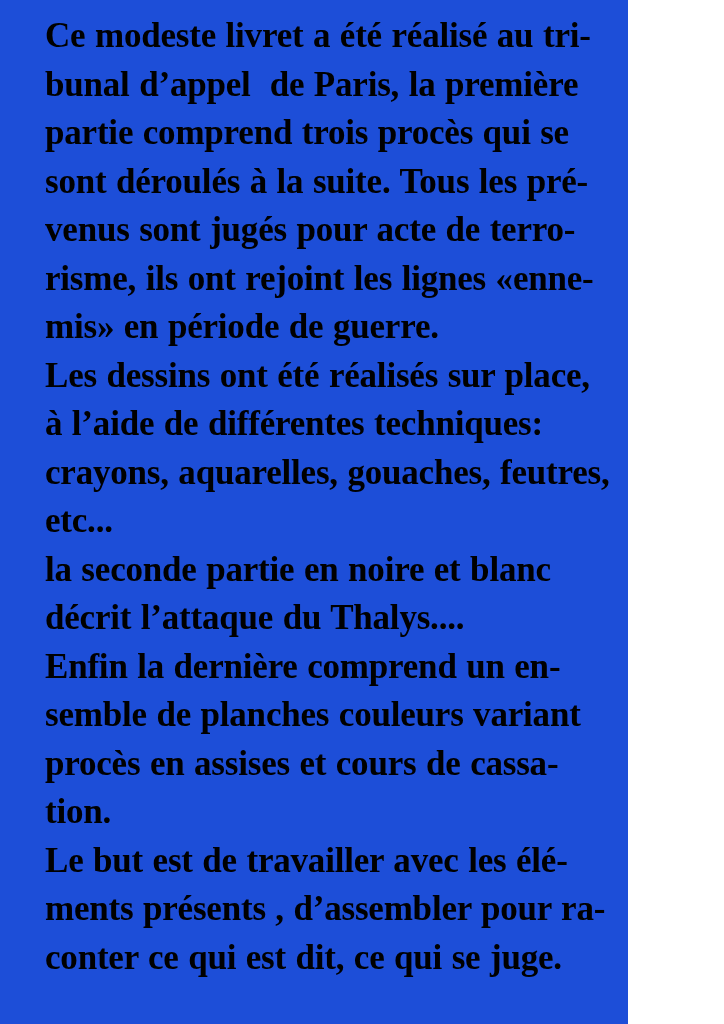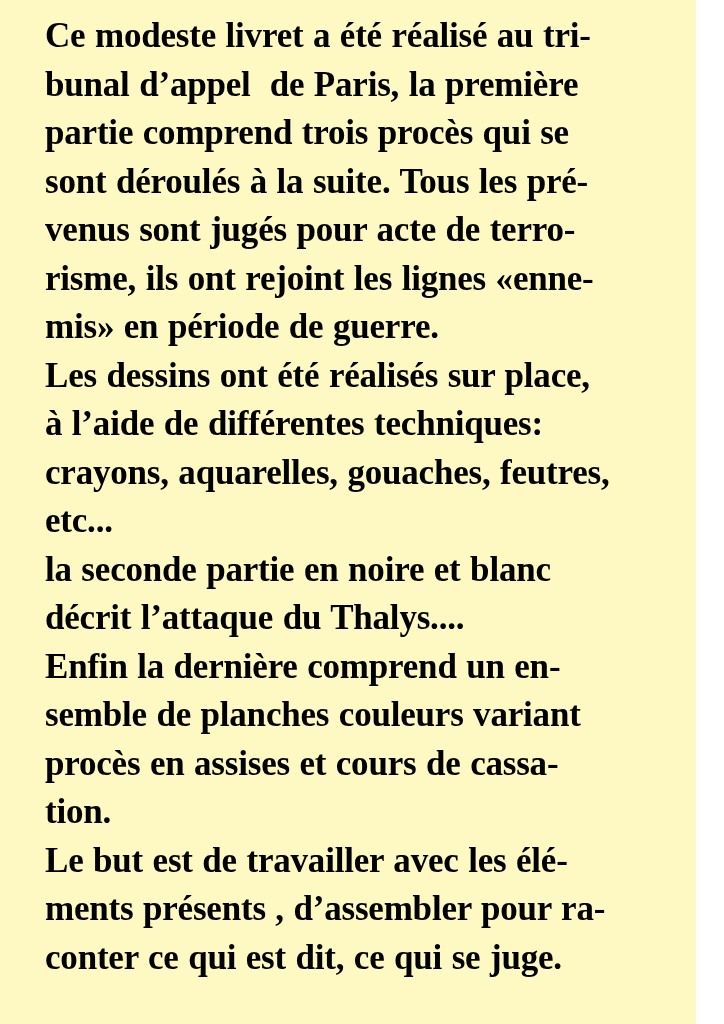--- a/index.html
+++ b/index.html
@@ -2,23 +2,23 @@
 <html><head>
   <meta charset="utf-8">
   <style>
     html, body {
       margin: 0;
       padding: 0;
       background: #ffffff;
     }
     .page {
       position: relative;
-      width: 696px;
+      width: 628px;
       height: 1024px;
-      background: #fef9c3;
+      background: #1d4ed8;
       overflow: hidden;
       box-sizing: border-box;
       text-decoration: underline;
     }
     .text-block {
       position: absolute;
       left: 45px;
       top: 12px;
       width: 650px;
       margin: 0;

